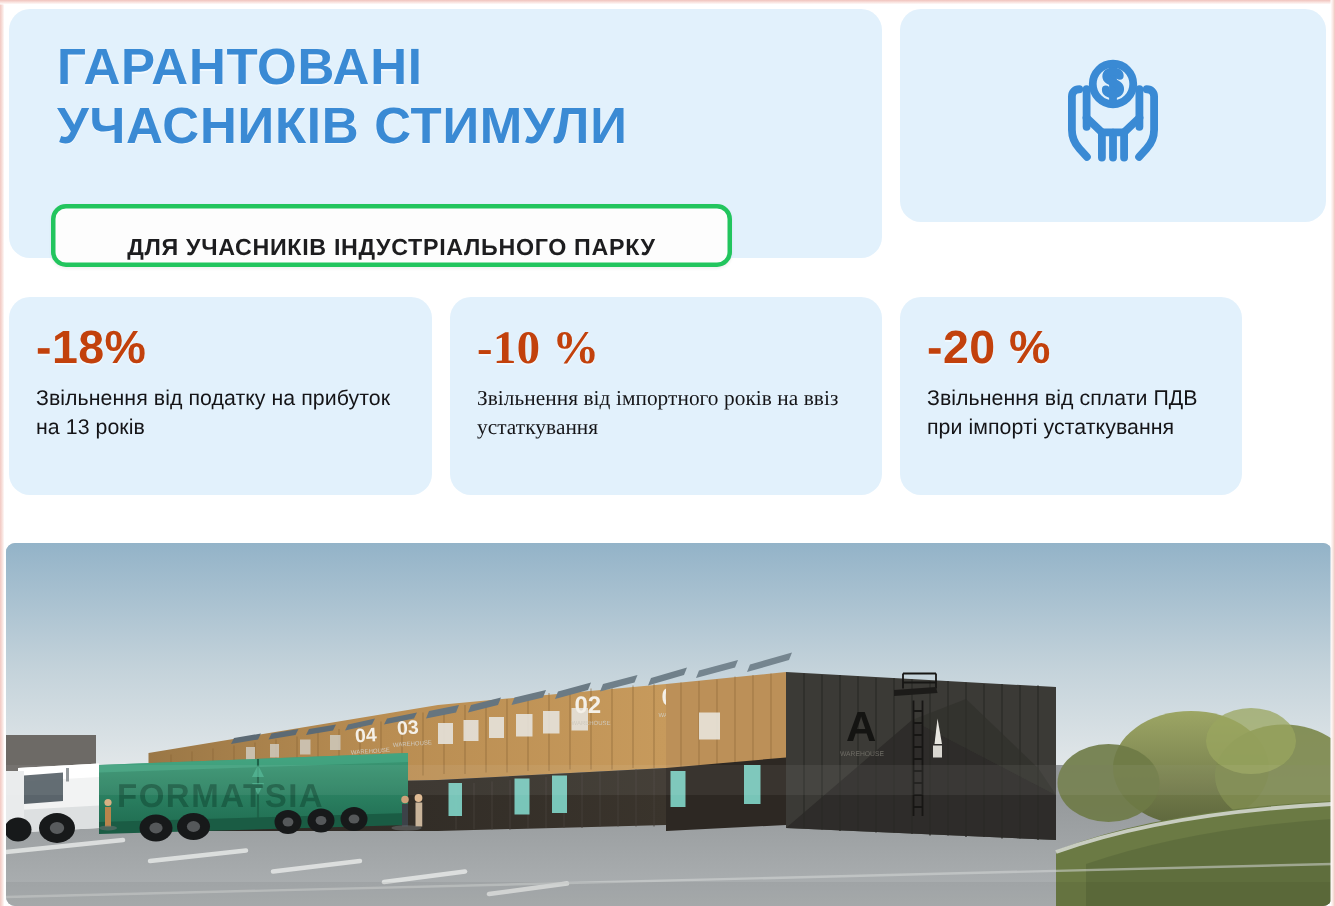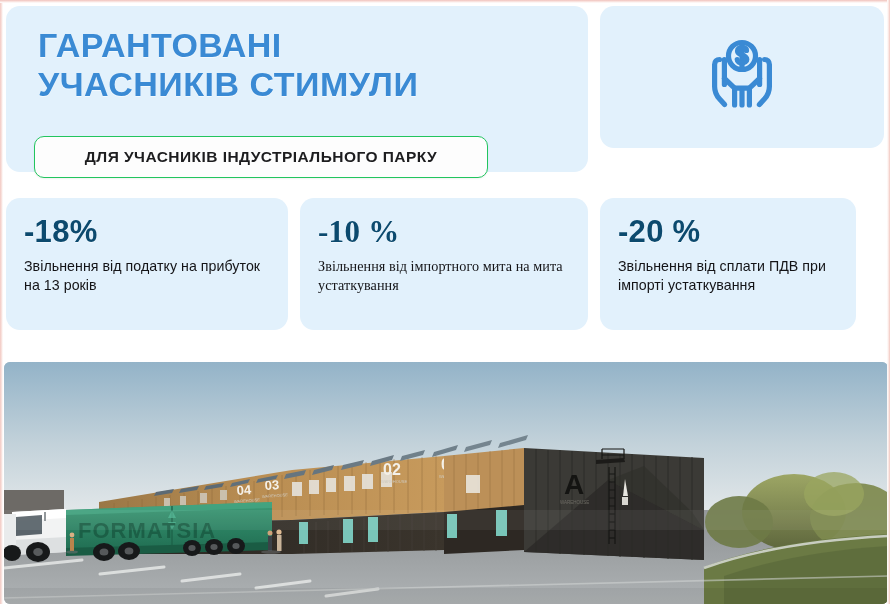--- a/index.html
+++ b/index.html
@@ -53,24 +53,24 @@
     white-space: nowrap;
   }
 
   .pill {
     position: absolute;
     left: 28px;
     top: 130px;
     min-width: 454px;
     height: 42px;
     background: #fdfdfd;
-    border: 1px solid #22c55e;
+    border: 3px solid #22c55e;
     border-radius: 10px;
     display: flex;
-    align-items: center;
+    align-items: flex-end;
     justify-content: center;
     box-shadow: 0 1px 2px rgba(0,0,0,0.06);
   }
 
   .pill-text {
     font-size: 15.5px;
     font-weight: bold;
     letter-spacing: 0.45px;
     color: #1d1d1f;
     white-space: nowrap;
@@ -99,26 +99,26 @@
     position: absolute;
     top: 0;
     height: 132px;
     background: #e2f1fc;
     border-radius: 14px;
     padding: 18px 16px 0 18px;
   }
 
   .card-1 { left: 6px;   width: 282px; }
   .card-2 { left: 300px; width: 288px; font-family: Liberation Serif, serif; }
-  .card-3 { left: 600px; width: 256px; }
+  .card-3 { left: 600px; width: 228px; }
 
   .pct {
     font-size: 31px;
     font-weight: bold;
-    color: #0c4a6e;
+    color: #c2410c;
     letter-spacing: 0.3px;
     line-height: 1.05;
     text-shadow: 0 1px 0 rgba(255,255,255,0.5);
     margin-bottom: 8px;
   }
 
   .card-desc {
     font-size: 14.2px;
     line-height: 1.38;
     color: #141417;
@@ -180,21 +180,21 @@
 
   <div class="cards-row">
 
     <div class="benefit-card card-1">
       <div class="pct">-18%</div>
       <div class="card-desc">Звільнення від податку на прибуток на 13 років</div>
     </div>
 
     <div class="benefit-card card-2">
       <div class="pct">-10 %</div>
-      <div class="card-desc">Звільнення від імпортного мита на мита устаткування</div>
+      <div class="card-desc">Звільнення від імпортного років на ввіз устаткування</div>
     </div>
 
     <div class="benefit-card card-3">
       <div class="pct">-20 %</div>
       <div class="card-desc">Звільнення від сплати ПДВ при імпорті устаткування</div>
     </div>
 
   </div>
 
   <div class="photo">

